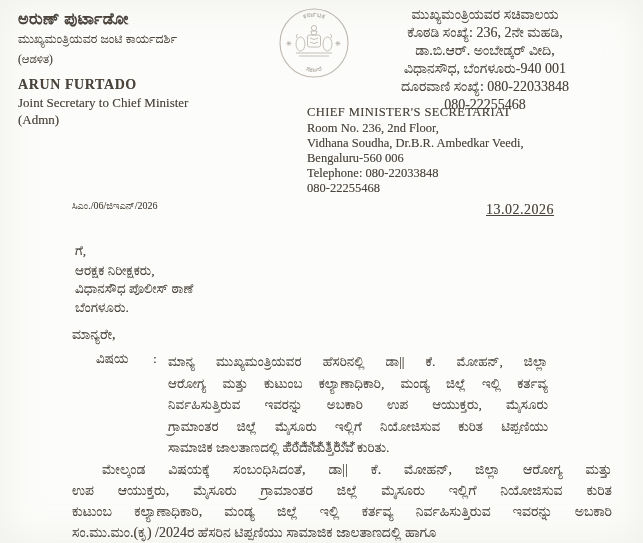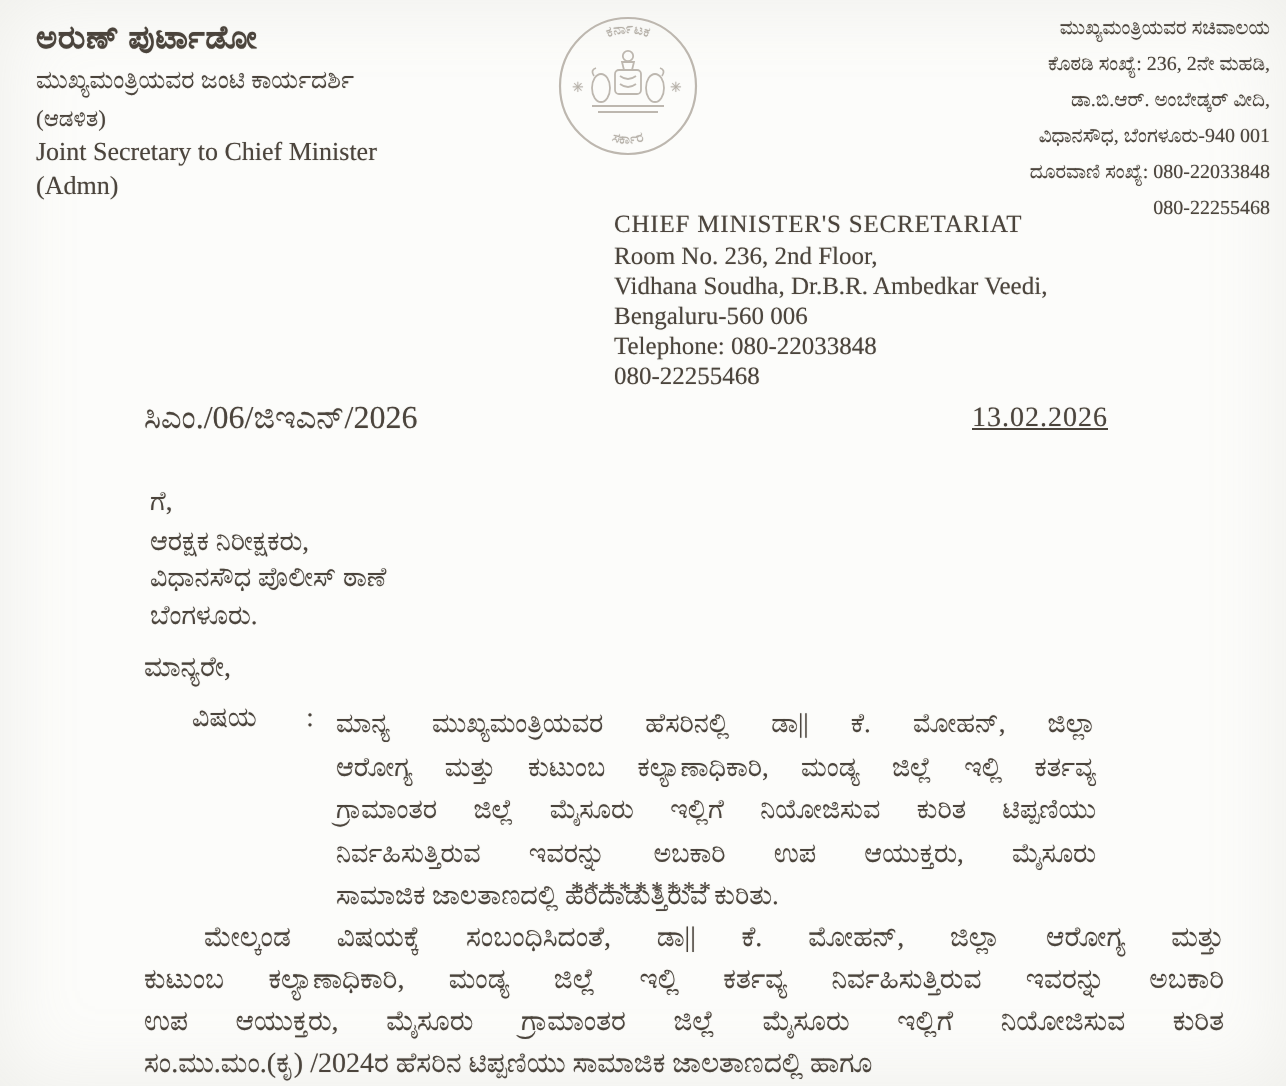--- a/index.html
+++ b/index.html
@@ -15,27 +15,27 @@
   .lh-left{position:absolute;left:18px;top:10px;width:286px;text-align:left;}
   .kn-name{font-size:16px;font-weight:bold;letter-spacing:.5px;}
   .kn-desig{font-size:12.5px;margin-top:4px;}
   .kn-wing{font-size:11.5px;margin-top:6px;}
   .en-name{font-size:14px;font-weight:bold;letter-spacing:.6px;margin-top:11px;}
   .en-desig{font-size:13px;margin-top:2px;}
   .en-wing{font-size:13px;margin-top:1px;}
   
   .seal{position:absolute;left:276px;top:5px;width:76px;height:76px;opacity:.85;}
   
-  .lh-right-kn{position:absolute;right:8px;top:6px;width:300px;text-align:right;
-    font-size:10px;line-height:18px;}
+  .lh-right-kn{position:absolute;right:8px;top:6px;width:300px;text-align:center;
+    font-size:14px;line-height:18px;}
   .lh-right-en{position:absolute;right:16px;top:105px;width:320px;
     font-size:12.5px;line-height:15px;}
   .lh-right-en .en-title{letter-spacing:.4px;margin-bottom:1px;}
   
-  .ref-no{position:absolute;left:72px;top:200px;font-size:16px;}
+  .ref-no{position:absolute;left:72px;top:200px;font-size:10px;}
   .letter-date{position:absolute;left:486px;top:202px;font-size:14px;letter-spacing:.5px;text-decoration:underline;}
   
   .to-block{position:absolute;left:75px;top:242px;font-size:13.5px;line-height:18.5px;}
   .to-block .salut{margin-bottom:1px;}
   
   .greeting{position:absolute;left:72px;top:327px;font-size:14px;}
   
   .subject{position:absolute;left:96px;top:351px;width:452px;display:flex;
     font-size:13.5px;}
   .sub-label{width:46px;flex:0 0 auto;}
@@ -54,20 +54,21 @@
 </style>
 </head>
 <body>
 
 <div class="page">
 
   <div class="lh-left">
     <div class="kn-name">ಅರುಣ್ ಪುರ್ಟಾಡೋ</div>
     <div class="kn-desig">ಮುಖ್ಯಮಂತ್ರಿಯವರ ಜಂಟಿ ಕಾರ್ಯದರ್ಶಿ</div>
     <div class="kn-wing">(ಆಡಳಿತ)</div>
+    <div class="en-name">ARUN FURTADO</div>
     <div class="en-desig">Joint Secretary to Chief Minister</div>
     <div class="en-wing">(Admn)</div>
   </div>
 
   <div class="seal">
     <svg width="76" height="76" viewBox="0 0 76 76">
       <defs>
         <path id="sealTop" d="M 12 46 A 27 27 0 1 1 64 46" fill="none"></path>
         <path id="sealBottom" d="M 15 32 A 25 25 0 1 0 61 32" fill="none"></path>
       </defs>
@@ -122,28 +123,28 @@
   </div>
 
   <div class="greeting">ಮಾನ್ಯರೇ,</div>
 
   <div class="subject">
     <span class="sub-label">ವಿಷಯ</span>
     <span class="sub-colon">:</span>
     <div class="sub-lines">
       <div class="jline">ಮಾನ್ಯ ಮುಖ್ಯಮಂತ್ರಿಯವರ ಹೆಸರಿನಲ್ಲಿ ಡಾ|| ಕೆ. ಮೋಹನ್, ಜಿಲ್ಲಾ</div>
       <div class="jline">ಆರೋಗ್ಯ ಮತ್ತು ಕುಟುಂಬ ಕಲ್ಯಾಣಾಧಿಕಾರಿ, ಮಂಡ್ಯ ಜಿಲ್ಲೆ ಇಲ್ಲಿ ಕರ್ತವ್ಯ</div>
+      <div class="jline">ನಿರ್ವಹಿಸುತ್ತಿರುವ ಇವರನ್ನು ಅಬಕಾರಿ ಉಪ ಆಯುಕ್ತರು, ಮೈಸೂರು</div>
       <div class="jline">ಗ್ರಾಮಾಂತರ ಜಿಲ್ಲೆ ಮೈಸೂರು ಇಲ್ಲಿಗೆ ನಿಯೋಜಿಸುವ ಕುರಿತ ಟಿಪ್ಪಣಿಯು</div>
-      <div class="jline">ನಿರ್ವಹಿಸುತ್ತಿರುವ ಇವರನ್ನು ಅಬಕಾರಿ ಉಪ ಆಯುಕ್ತರು, ಮೈಸೂರು</div>
       <div class="jline last">ಸಾಮಾಜಿಕ ಜಾಲತಾಣದಲ್ಲಿ ಹರಿದಾಡುತ್ತಿರುವ ಕುರಿತು.</div>
     </div>
   </div>
 
   <div class="stars">*********</div>
 
   <div class="body-par">
     <div class="jline indent">ಮೇಲ್ಕಂಡ ವಿಷಯಕ್ಕೆ ಸಂಬಂಧಿಸಿದಂತೆ, ಡಾ|| ಕೆ. ಮೋಹನ್, ಜಿಲ್ಲಾ ಆರೋಗ್ಯ ಮತ್ತು</div>
+    <div class="jline">ಉಪ ಆಯುಕ್ತರು, ಮೈಸೂರು ಗ್ರಾಮಾಂತರ ಜಿಲ್ಲೆ ಮೈಸೂರು ಇಲ್ಲಿಗೆ ನಿಯೋಜಿಸುವ ಕುರಿತ</div>
     <div class="jline">ಕುಟುಂಬ ಕಲ್ಯಾಣಾಧಿಕಾರಿ, ಮಂಡ್ಯ ಜಿಲ್ಲೆ ಇಲ್ಲಿ ಕರ್ತವ್ಯ ನಿರ್ವಹಿಸುತ್ತಿರುವ ಇವರನ್ನು ಅಬಕಾರಿ</div>
-    <div class="jline">ಉಪ ಆಯುಕ್ತರು, ಮೈಸೂರು ಗ್ರಾಮಾಂತರ ಜಿಲ್ಲೆ ಮೈಸೂರು ಇಲ್ಲಿಗೆ ನಿಯೋಜಿಸುವ ಕುರಿತ</div>
     <div class="jline last">ಸಂ.ಮು.ಮಂ.(ಕೃ) /2024ರ ಹೆಸರಿನ ಟಿಪ್ಪಣಿಯು ಸಾಮಾಜಿಕ ಜಾಲತಾಣದಲ್ಲಿ ಹಾಗೂ</div>
   </div>
 
 </div>
 
 </body></html>

